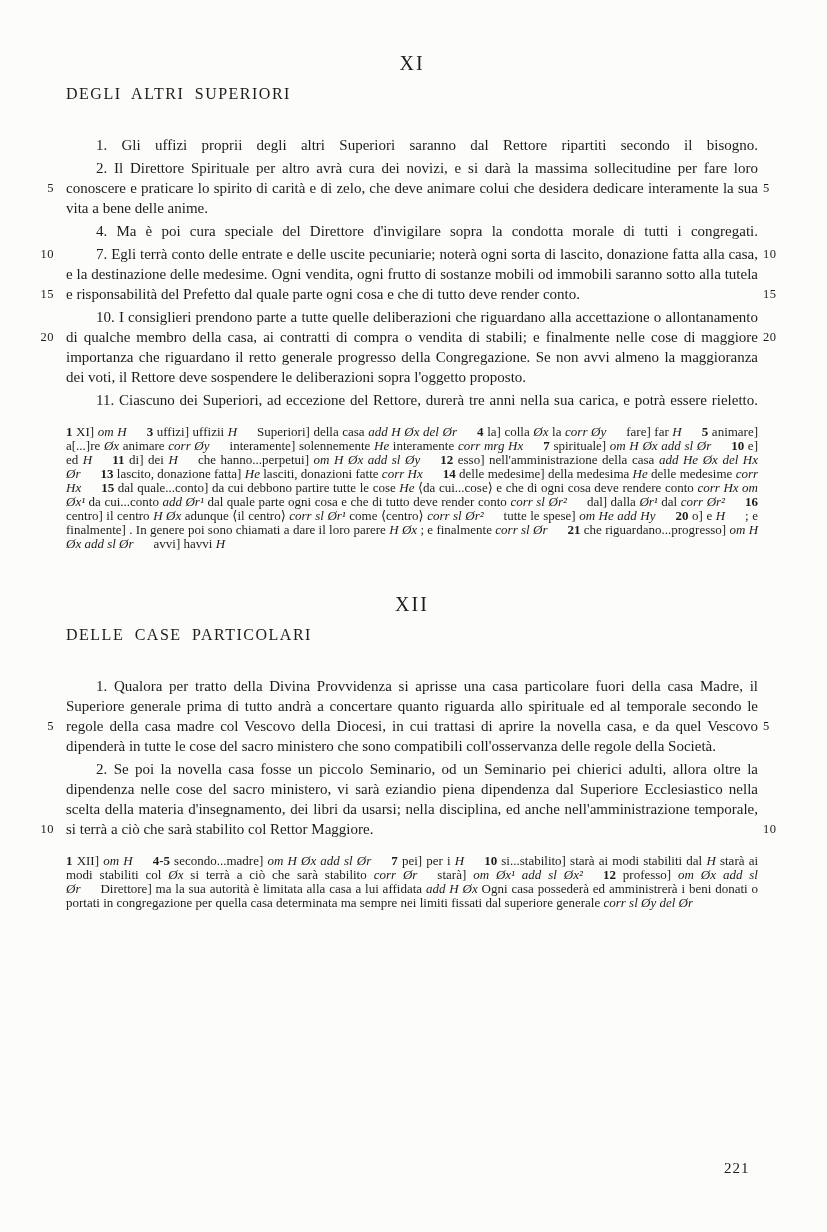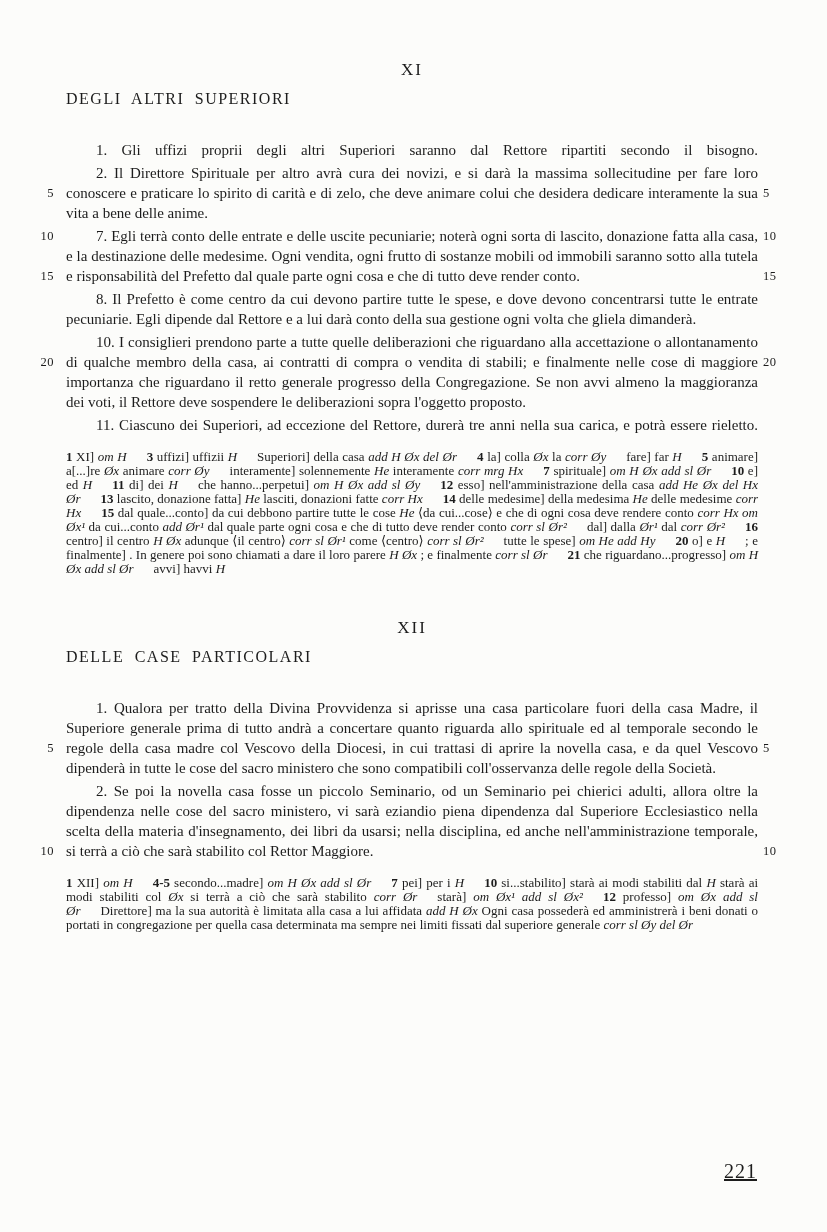--- a/index.html
+++ b/index.html
@@ -7,22 +7,22 @@
     position:relative;
     width:827px;height:1232px;
     margin:0 auto;
     background:#fcfcfa;
     color:#1c1c1c;
     font-family:"Liberation Serif","DejaVu Serif",serif;
     overflow:hidden;
   }
   .content{padding:48px 69px 0 66px;}
   .chapter-num{
-    text-align:center;font-size:17px;letter-spacing:2px;
-    margin:12px 0 10px 0;font-weight:400;
+    text-align:center;font-size:20px;letter-spacing:2px;
+    margin:4px 0 10px 0;font-weight:400;
   }
   .chapter-title{
     font-size:16px;letter-spacing:1.5px;word-spacing:5px;
     margin:0 0 32px 0;font-weight:400;
   }
   .body-par{
     position:relative;
     margin:0 0 3px 0;
     font-size:15px;line-height:20px;
     text-align:justify;text-indent:30px;
@@ -43,21 +43,21 @@
     font-size:13px;line-height:14px;
     text-align:justify;
   }
   .app-entry{margin-right:20px;}
   .app-entry:last-child{margin-right:0;}
   .sg-b{font-weight:700;}
   .sg-i{font-style:italic;}
   .section-xii{margin-top:42px;}
   .page-number{
     position:absolute;top:1160px;left:724px;
-    font-size:20px;letter-spacing:1px;text-decoration:underline;
+    font-size:15px;letter-spacing:1px;
   }
 </style>
 </head>
 <body>
 
 <div class="page">
   <div class="content">
 
     <div>
       <p class="chapter-num">XI</p>
@@ -65,34 +65,34 @@
 
       <p class="body-par full"><span>1. Gli uffizi proprii degli altri Superiori saranno dal Rettore ripartiti secondo il bisogno.</span></p>
 
       <p class="body-par">
         <span class="mn left l2">5</span>
         <span class="mn right l2">5</span>
         <span>2. Il Direttore Spirituale per altro avrà cura dei novizi, e si darà la massima sollecitudine per fare loro conoscere e praticare lo spirito di carità e di zelo, che deve animare colui che desidera dedicare interamente la sua vita a bene delle anime.</span>
       </p>
 
 
+      <p class="body-par full"><span>4. Ma è poi cura speciale del Direttore d'invigilare sopra la condotta morale di tutti i congregati.</span></p>
 
       <p class="body-par">
         <span class="mn left l1">10</span>
         <span class="mn right l1">10</span>
       </p>
 
 
       <p class="body-par">
         <span class="mn left l3">15</span>
         <span class="mn right l3">15</span>
         <span>7. Egli terrà conto delle entrate e delle uscite pecuniarie; noterà ogni sorta di lascito, donazione fatta alla casa, e la destinazione delle medesime. Ogni vendita, ogni frutto di sostanze mobili od immobili saranno sotto alla tutela e risponsabilità del Prefetto dal quale parte ogni cosa e che di tutto deve render conto.</span>
       </p>
 
-      <p class="body-par"><span>8. Il Prefetto è come centro da cui devono partire tutte le spese, e dove devono concentrarsi tutte le entrate pecuniarie. Egli dipende dal Rettore e a lui darà conto della sua gestione ogni volta che gliela dimanderà.</span></p>
 
 
       <p class="body-par">
         <span class="mn left l2">20</span>
         <span class="mn right l2">20</span>
         <span>10. I consiglieri prendono parte a tutte quelle deliberazioni che riguardano alla accettazione o allontanamento di qualche membro della casa, ai contratti di compra o vendita di stabili; e finalmente nelle cose di maggiore importanza che riguardano il retto generale progresso della Congregazione. Se non avvi almeno la maggioranza dei voti, il Rettore deve sospendere le deliberazioni sopra l'oggetto proposto.</span>
       </p>
 
       <p class="body-par full"><span>11. Ciascuno dei Superiori, ad eccezione del Rettore, durerà tre anni nella sua carica, e potrà essere rieletto.</span></p>
 

